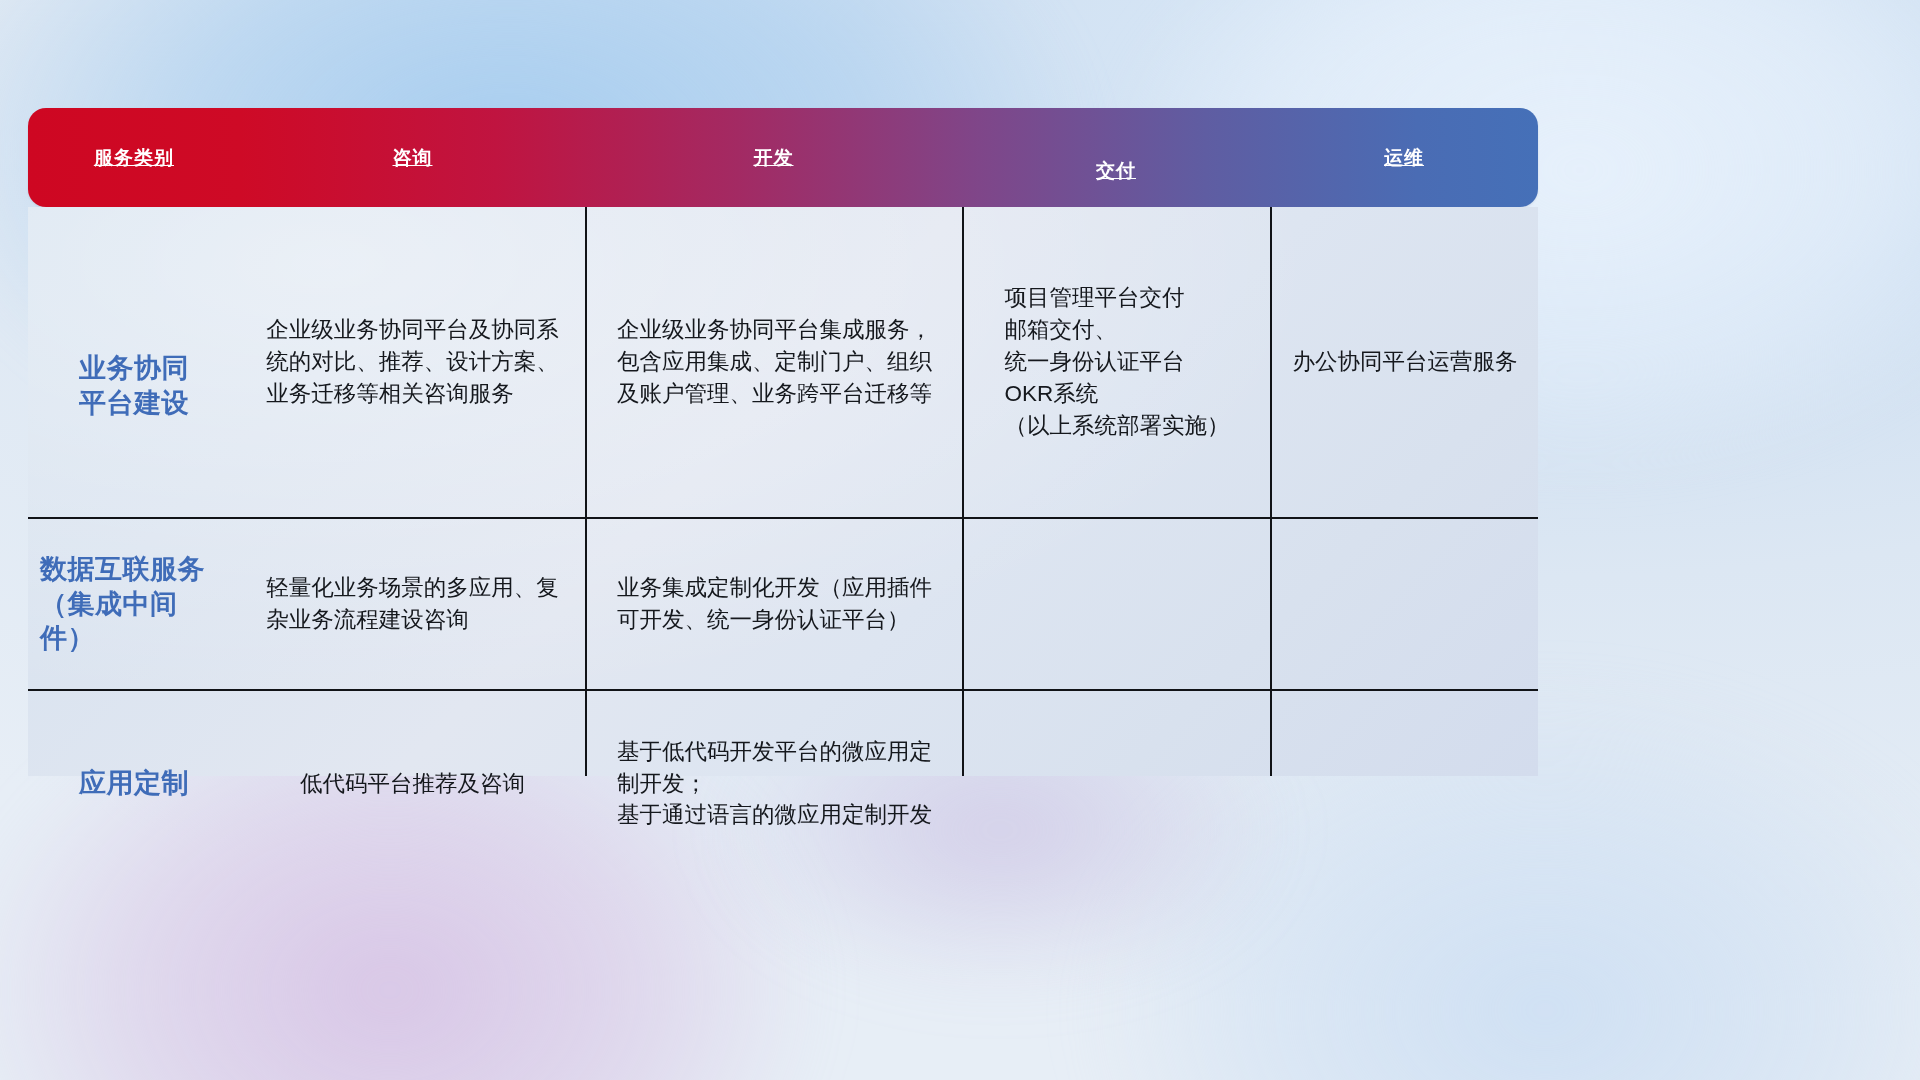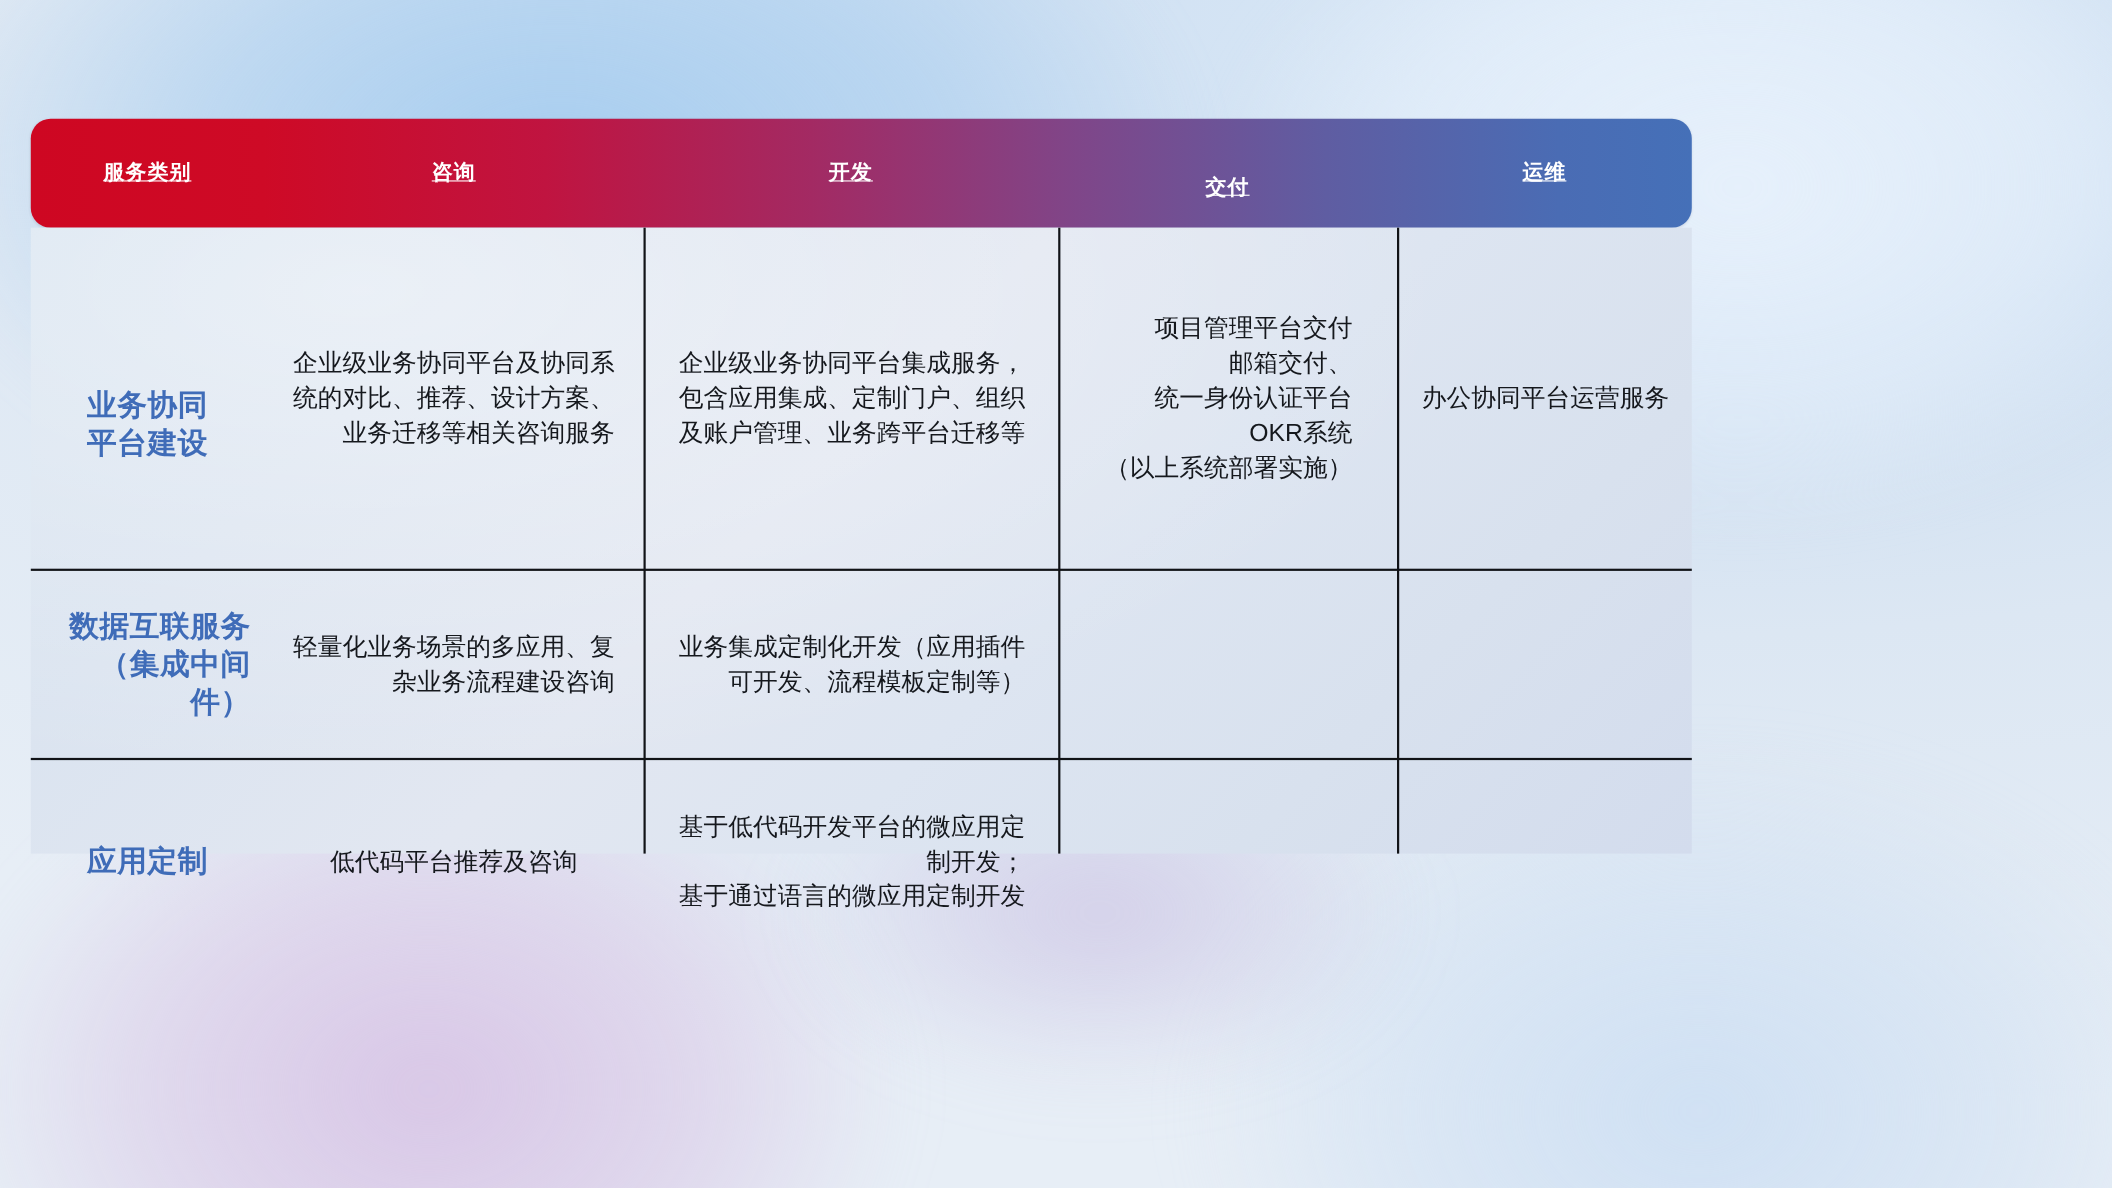--- a/index.html
+++ b/index.html
@@ -70,21 +70,21 @@
       linear-gradient(135deg,#d5e2ef 0%,#dbe4f0 22%,#e2e7f1 45%,#dde5f1 62%,#d8e1ee 80%,#d3dced 100%);
   }
 
   
   .vline{position:absolute;top:0;width:2px;background:#111317;}
   .hline{position:absolute;left:0;width:100%;height:2px;background:#111317;}
 
   .cell{
     position:absolute;
     display:flex;align-items:center;justify-content:center;
-    text-align:right;
+    text-align:left;
     box-sizing:border-box;
     padding:6px 12px;
   }
   .cat-label{
     color:#3f6cb8;font-weight:bold;font-size:27px;line-height:1.28;
     white-space:pre-line;letter-spacing:.5px;
   }
   .body-text{
     color:#15181d;font-size:22.5px;line-height:1.42;
     white-space:pre-line;font-weight:400;
@@ -149,21 +149,21 @@
       <div class="cell" style="left:212px;top:312px;width:345px;height:170px;">
         <span class="body-text">轻量化业务场景的多应用、复
 杂业务流程建设咨询</span>
       </div>
       <div class="cell" style="left:0;top:312px;width:212px;height:170px;">
         <span class="cat-label">数据互联服务
 （集成中间件）</span>
       </div>
       <div class="cell" style="left:559px;top:312px;width:375px;height:170px;">
         <span class="body-text">业务集成定制化开发（应用插件
-可开发、流程模板定制等）</span>
+可开发、统一身份认证平台）</span>
       </div>
       <div class="cell" style="left:936px;top:312px;width:306px;height:170px;">
         <span class="body-text"></span>
       </div>
       <div class="cell" style="left:1244px;top:312px;width:266px;height:170px;">
         <span class="body-text"></span>
       </div>
 
       <div class="cell" style="left:0;top:484px;width:212px;height:185px;">
         <span class="cat-label">应用定制</span>

